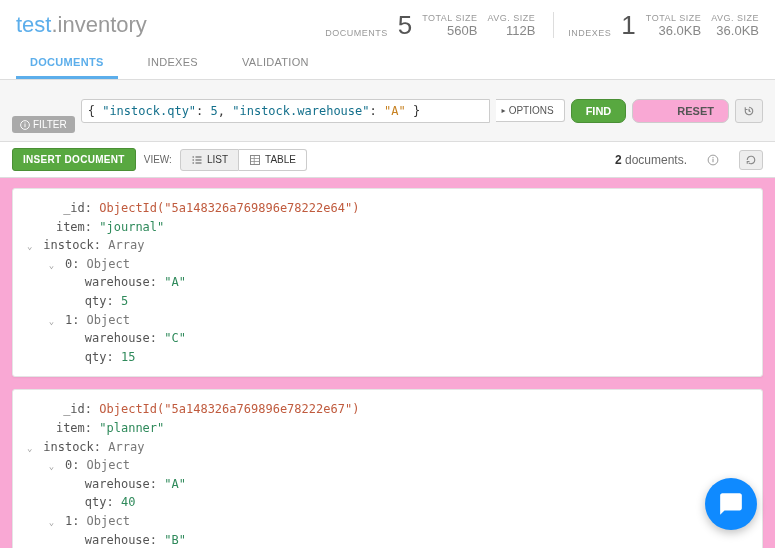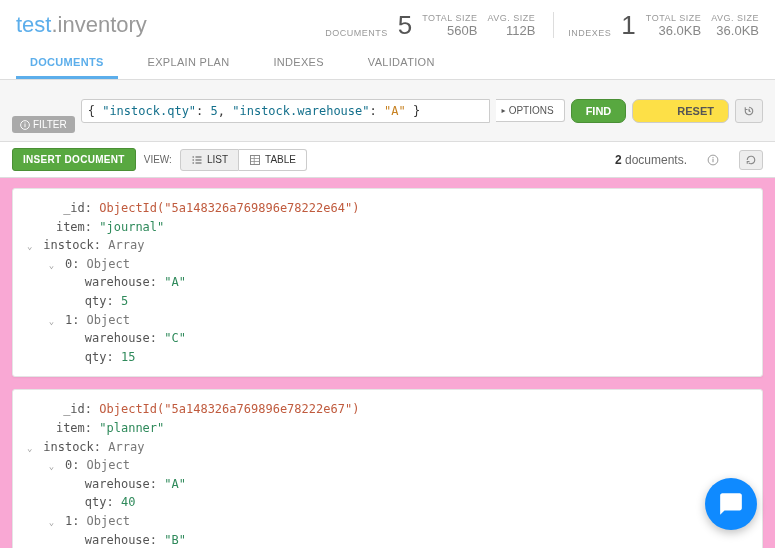--- a/index.html
+++ b/index.html
@@ -21,21 +21,21 @@
 .filter-pill { background: #aaa; color: #fff; font-size: 10px; padding: 3px 8px; border-radius: 3px; display: flex; align-items: center; gap: 3px; margin-top: 28px; }
 .filter-pill svg { width: 10px; height: 10px; }
 .query-input { flex: 1; font-family: Menlo, Consolas, monospace; font-size: 12px; background: #fff; border: 1px solid #ccc; padding: 4px 6px; border-radius: 3px 0 0 3px; display: flex; align-items: center; overflow: hidden; white-space: nowrap; }
 .query-input .brace { color: #333; }
 .query-input .key { color: #14708c; }
 .query-input .num { color: #14708c; }
 .query-input .str { color: #c78121; }
 .options-btn { background: #fff; border: 1px solid #ccc; border-left: none; padding: 5px 10px 5px 6px; font-size: 10px; color: #555; border-radius: 0 3px 3px 0; display: flex; align-items: center; gap: 3px; cursor: pointer; }
 .btn { border: 1px solid #ccc; border-radius: 7px; font-size: 11px; font-weight: 600; padding: 5px 14px; cursor: pointer; }
 .btn-find { background: #58a840; color: #fff; border-color: #4a8f35; }
-.btn-reset { background: #fde047; color: #555; padding-left: 44px; }
+.btn-reset { background: #f9a8d4; color: #555; padding-left: 44px; }
 .btn-icon { background: #eee; border: 1px solid #ccc; border-radius: 3px; padding: 5px 7px; cursor: pointer; display: flex; align-items: center; }
 .toolbar { display: flex; align-items: center; gap: 8px; padding: 6px 12px; border-bottom: 1px solid #ddd; }
 .btn-insert { background: #58a840; color: #fff; border: 1px solid #4a8f35; border-radius: 3px; font-size: 10px; font-weight: 600; padding: 5px 10px; cursor: pointer; letter-spacing: .3px; }
 .view-label { font-size: 10px; color: #666; }
 .seg { display: flex; }
 .seg-btn { border: 1px solid #ccc; background: #fff; font-size: 10px; padding: 4px 10px; display: flex; align-items: center; gap: 4px; cursor: pointer; }
 .seg-btn:first-child { border-radius: 3px 0 0 3px; }
 .seg-btn:last-child { border-radius: 0 3px 3px 0; border-left: none; }
 .seg-btn.active { background: #eee; }
 .spacer { flex: 1; }
@@ -88,21 +88,20 @@
       <div class="stat-block">
         <div class="stat-label">AVG. SIZE</div>
         <div class="stat-val">36.0KB</div>
       </div>
     </div>
   </div>
 </div>
 
 <div class="tabs">
   <div class="tab active">DOCUMENTS</div>
-  <div class="tab">EXPLAIN PLAN</div>
   <div class="tab">INDEXES</div>
   <div class="tab">VALIDATION</div>
 </div>
 
 <div class="querybar">
   <div class="filter-pill">
     <svg viewBox="0 0 16 16">
         <circle cx="8" cy="8" r="7" fill="none" stroke="#fff" stroke-width="1.5"></circle>
         <rect x="7.2" y="6.5" width="1.6" height="5" fill="#fff"></rect>
         <rect x="7.2" y="4" width="1.6" height="1.6" fill="#fff"></rect>

